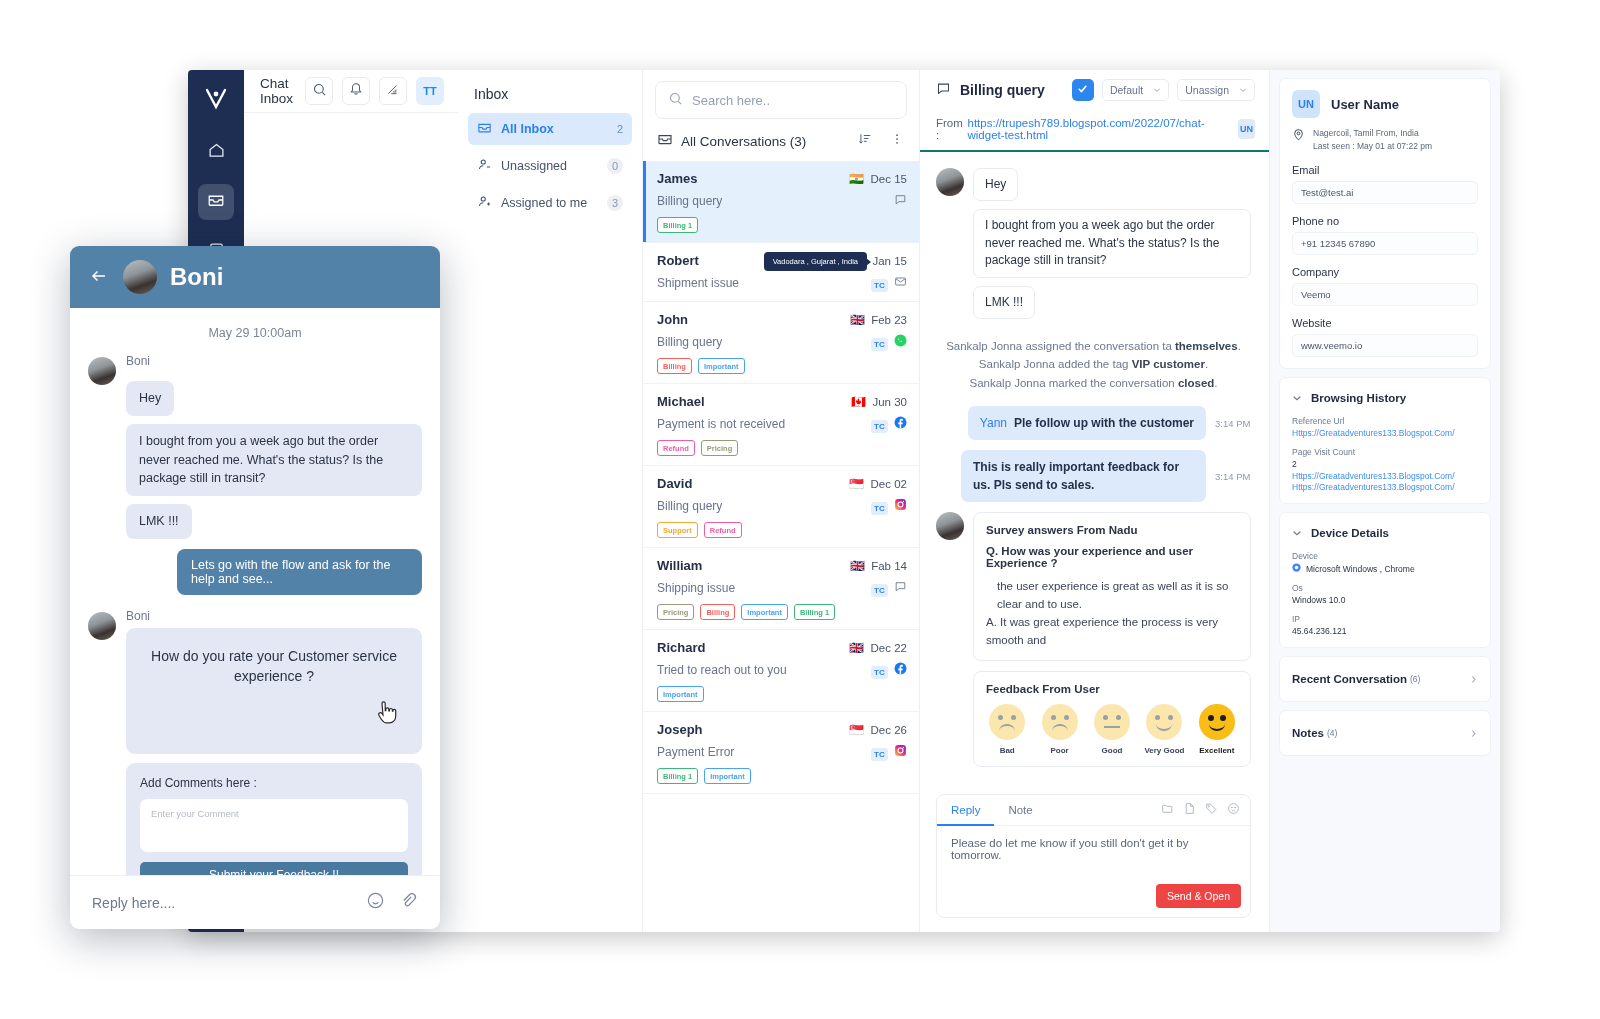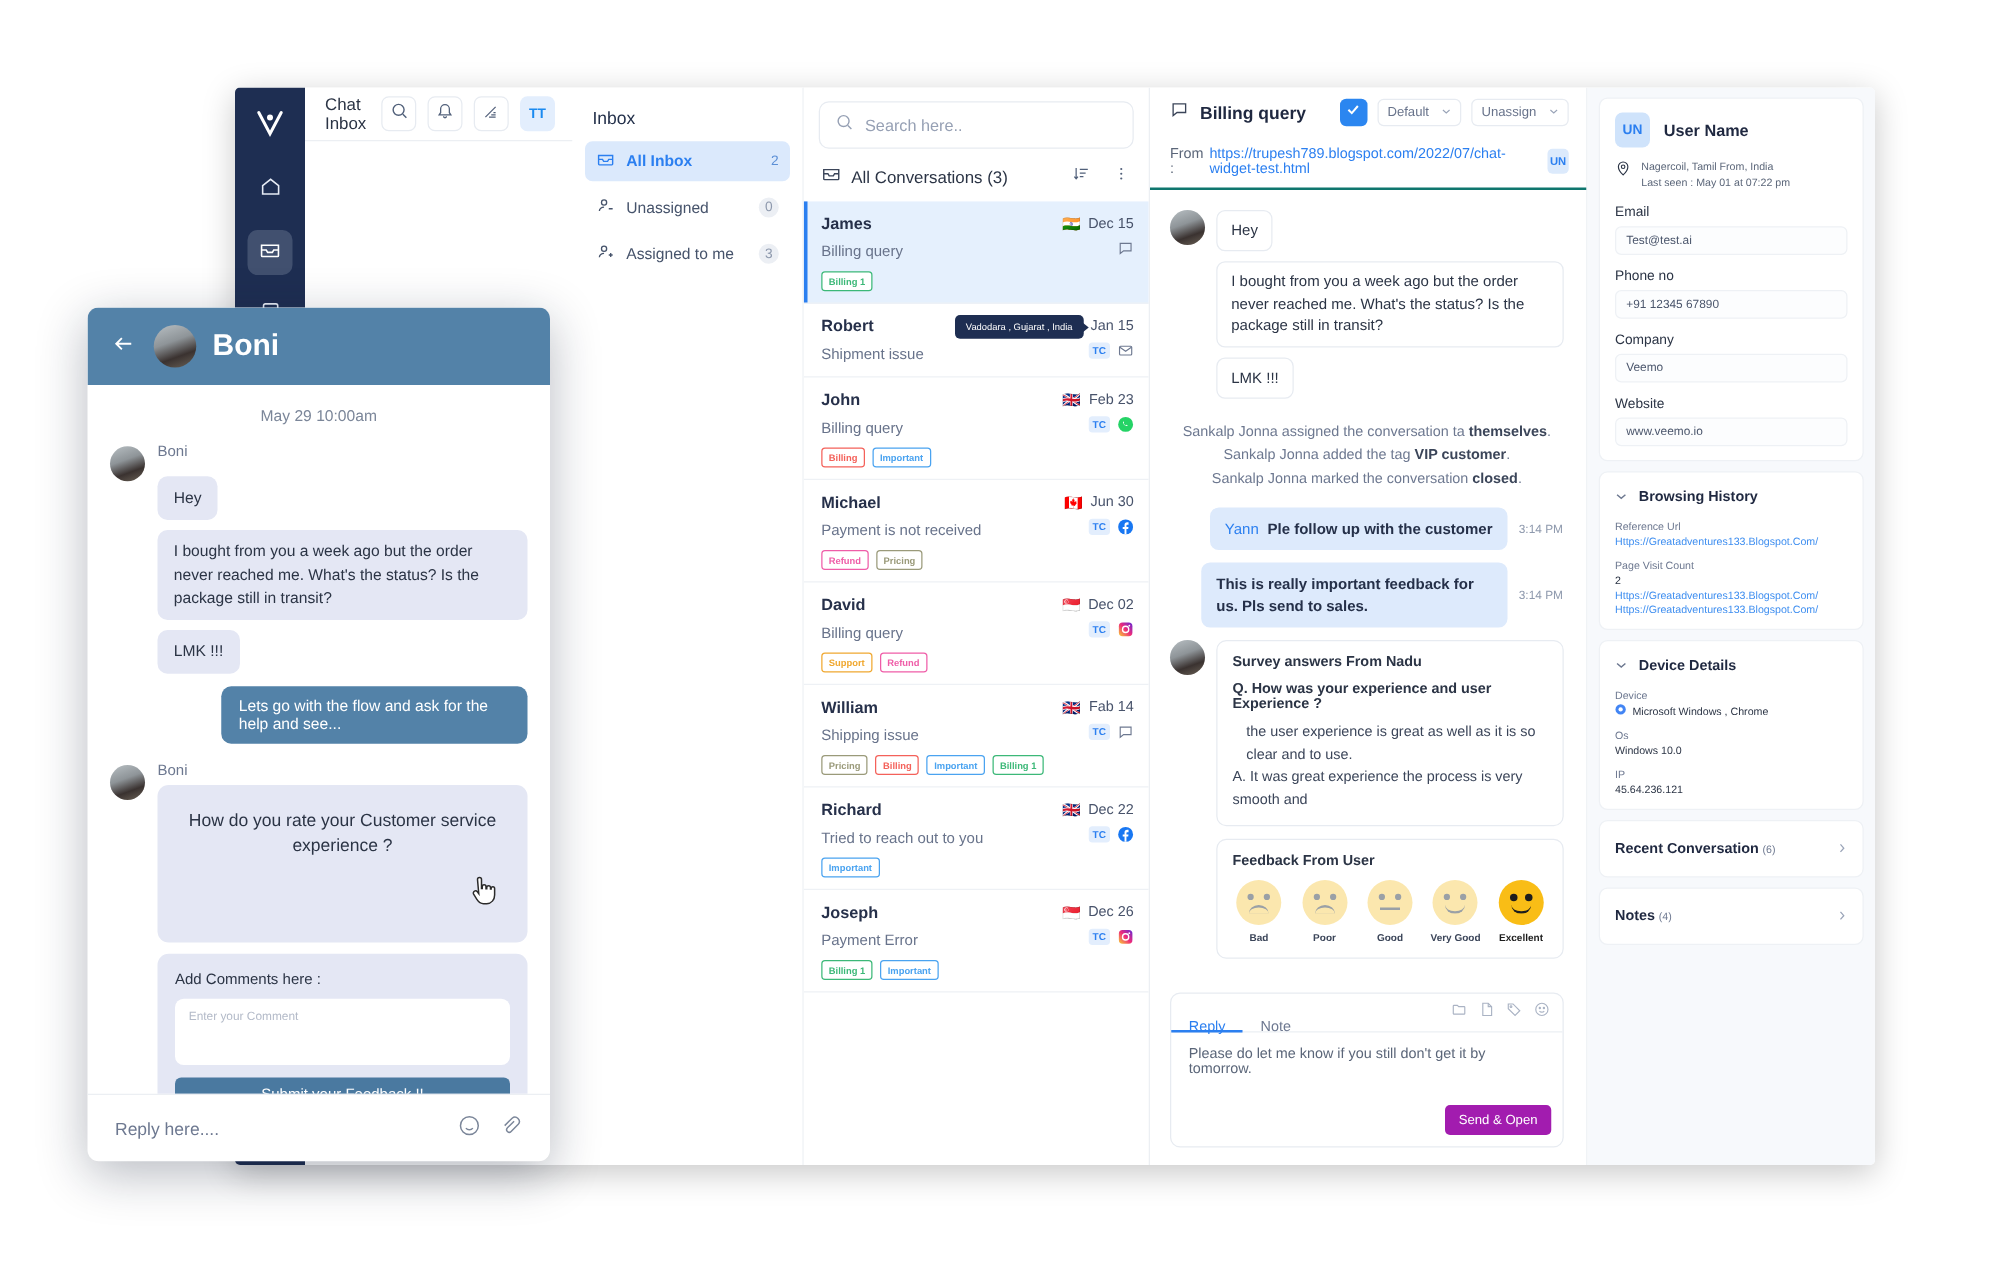--- a/index.html
+++ b/index.html
@@ -122,21 +122,21 @@
   .conv-item.selected::before {
     content: ""; position: absolute; left: 0; top: 0; bottom: 0; width: 3px; background: #2b7ff0;
   }
   .conv-row1 { display: flex; align-items: center; }
   .conv-name { font-size: 13px; font-weight: bold; color: #26304a; }
   .conv-right { margin-left: auto; display: flex; align-items: center; gap: 6px; }
   .conv-date { font-size: 11.5px; color: #48536b; }
   .flag { font-size: 12px; line-height: 1; }
   .conv-row2 { display: flex; align-items: center; margin-top: 6px; }
   .conv-sub { font-size: 12px; color: #68738b; }
-  .conv-meta { margin-left: auto; display: flex; align-items: flex-start; gap: 6px; }
+  .conv-meta { margin-left: auto; display: flex; align-items: flex-end; gap: 6px; }
   .tc-badge {
     background:#e3eefd; color:#2b7ff0; font-size:8px; font-weight:bold; letter-spacing:.2px;
     border-radius: 3px; padding: 2px 3px;
   }
   .tags { display: flex; gap: 6px; margin-top: 7px; flex-wrap: wrap; }
   .tag { font-size: 7.5px; font-weight: bold; border-radius: 3px; padding: 2.5px 5px; border: 1px solid; background:#fff; }
 
   
   .msgcol { flex: 1; display: flex; flex-direction: column; min-width: 0; border-right:1px solid #eceff3; background:#fff;}
   .msg-head { height: 40px; display: flex; align-items: center; padding: 0 14px 0 16px; }
@@ -206,27 +206,27 @@
   .emoji-circle.on .mouth.happy { border-bottom: 2.5px solid #1d1d1d; }
   .emo-lbl { font-size: 8px; font-weight: bold; color: #3b4559; }
   .emo-lbl.on { color: #1d1d1d; }
 
   
   .composer {
     margin: 8px 18px 14px 16px; border: 1px solid #e7ebf1; border-radius: 8px; background:#fff;
     height: 124px; display: flex; flex-direction: column;
   }
   .comp-tabs { display: flex; align-items: center; border-bottom: 1px solid #eceff3; height: 31px; padding: 0 10px 0 0; }
-  .comp-tab { font-size: 11.5px; color: #6d7890; padding: 12px 14px; height: 31px; line-height: 31px; }
+  .comp-tab { font-size: 11.5px; color: #6d7890; padding: 0 14px; height: 31px; line-height: 31px; }
   .comp-tab.active { color: #2b7ff0; border-bottom: 2px solid #2b7ff0; }
   .comp-icons { margin-left: auto; display: flex; gap: 9px; align-items: center; }
   .comp-body { flex: 1; padding: 11px 14px; font-size: 11.5px; color: #5b6679; }
   .comp-foot { padding: 0 9px 9px; display: flex; justify-content: flex-end; }
   .send-btn {
-    background: #a21caf; color: #fff; font-size: 10.5px; border-radius: 4px; padding: 6px 11px;
+    background: #ef4444; color: #fff; font-size: 10.5px; border-radius: 4px; padding: 6px 11px;
   }
 
   
   .detailcol { width: 230px; flex: 0 0 230px; background: #f7f9fc; padding: 8px 9px; overflow: hidden; }
   .dcard { background: #fff; border: 1px solid #eef1f5; border-radius: 7px; padding: 11px 12px; margin-bottom: 8px; }
   .user-row { display: flex; align-items: center; gap: 11px; }
   .user-av {
     width: 28px; height: 28px; background: #cfe3fb; color: #2b7ff0; border-radius: 6px;
     display: flex; align-items: center; justify-content: center; font-size: 11px; font-weight: bold;
   }

